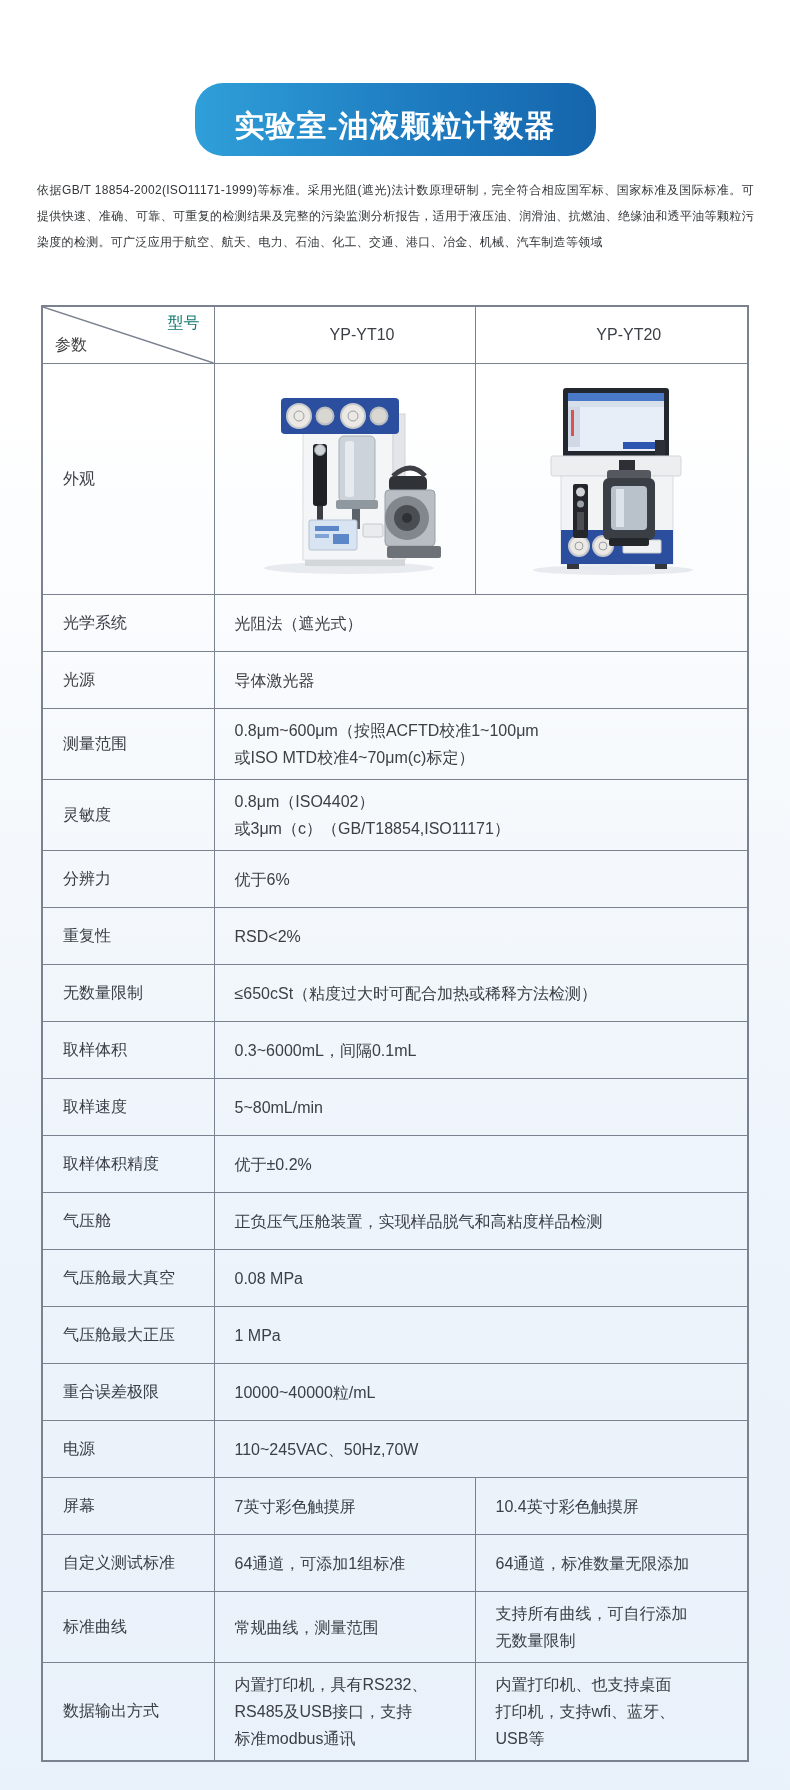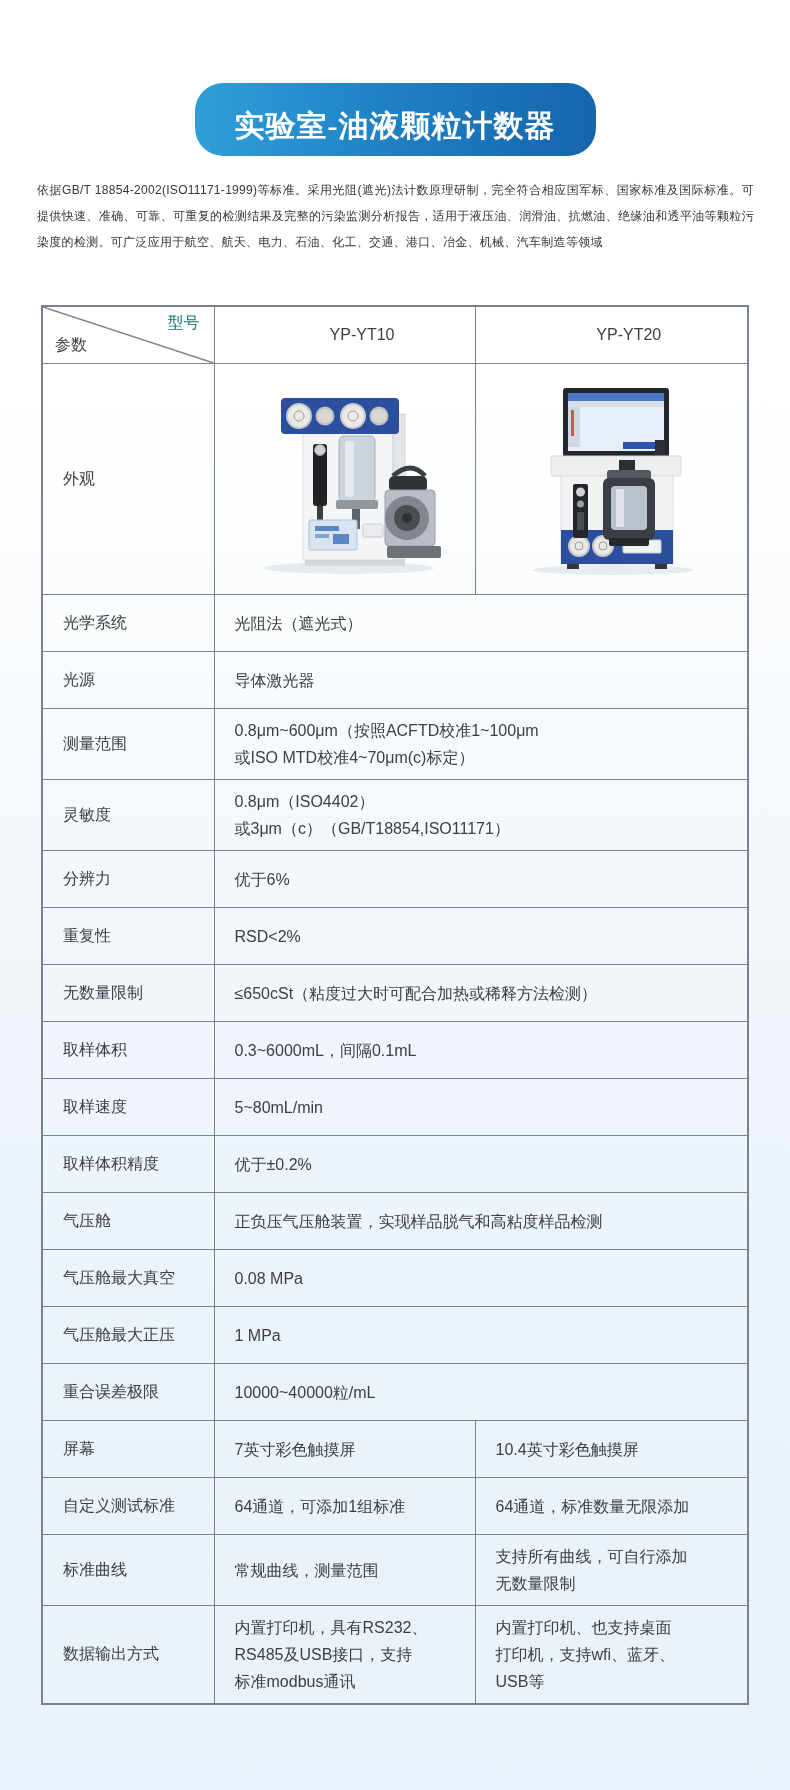--- a/index.html
+++ b/index.html
@@ -230,20 +230,24 @@
       </tr>
       <tr>
         <td class="label-cell">气压舱最大正压</td>
         <td colspan="2" class="value-cell">1 MPa</td>
       </tr>
       <tr>
         <td class="label-cell">重合误差极限</td>
         <td colspan="2" class="value-cell">10000~40000粒/mL</td>
       </tr>
       <tr>
+        <td class="label-cell">电源</td>
+        <td colspan="2" class="value-cell">110~245VAC、50Hz,70W</td>
+      </tr>
+      <tr>
         <td class="label-cell">屏幕</td>
         <td class="value-cell">7英寸彩色触摸屏</td>
         <td class="value-cell">10.4英寸彩色触摸屏</td>
       </tr>
       <tr>
         <td class="label-cell">自定义测试标准</td>
         <td class="value-cell">64通道，可添加1组标准</td>
         <td class="value-cell">64通道，标准数量无限添加</td>
       </tr>
       <tr>

